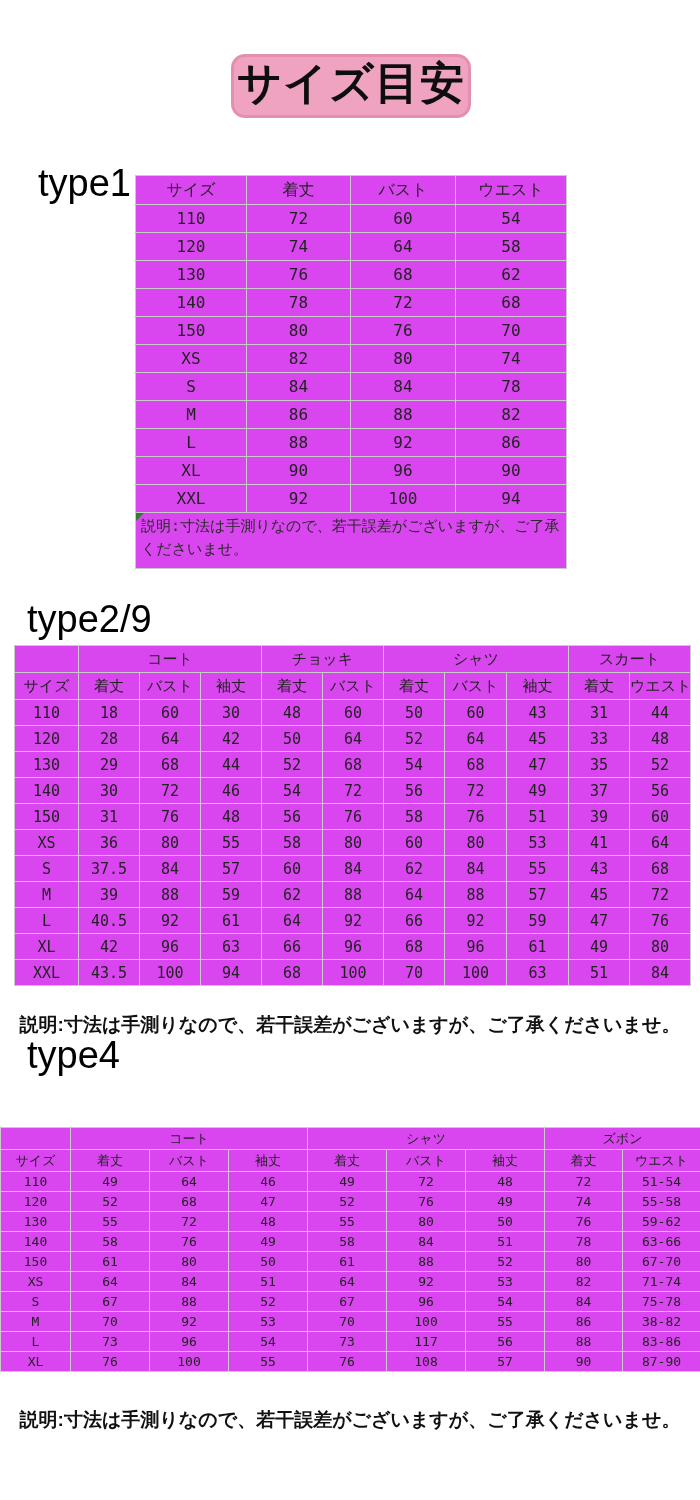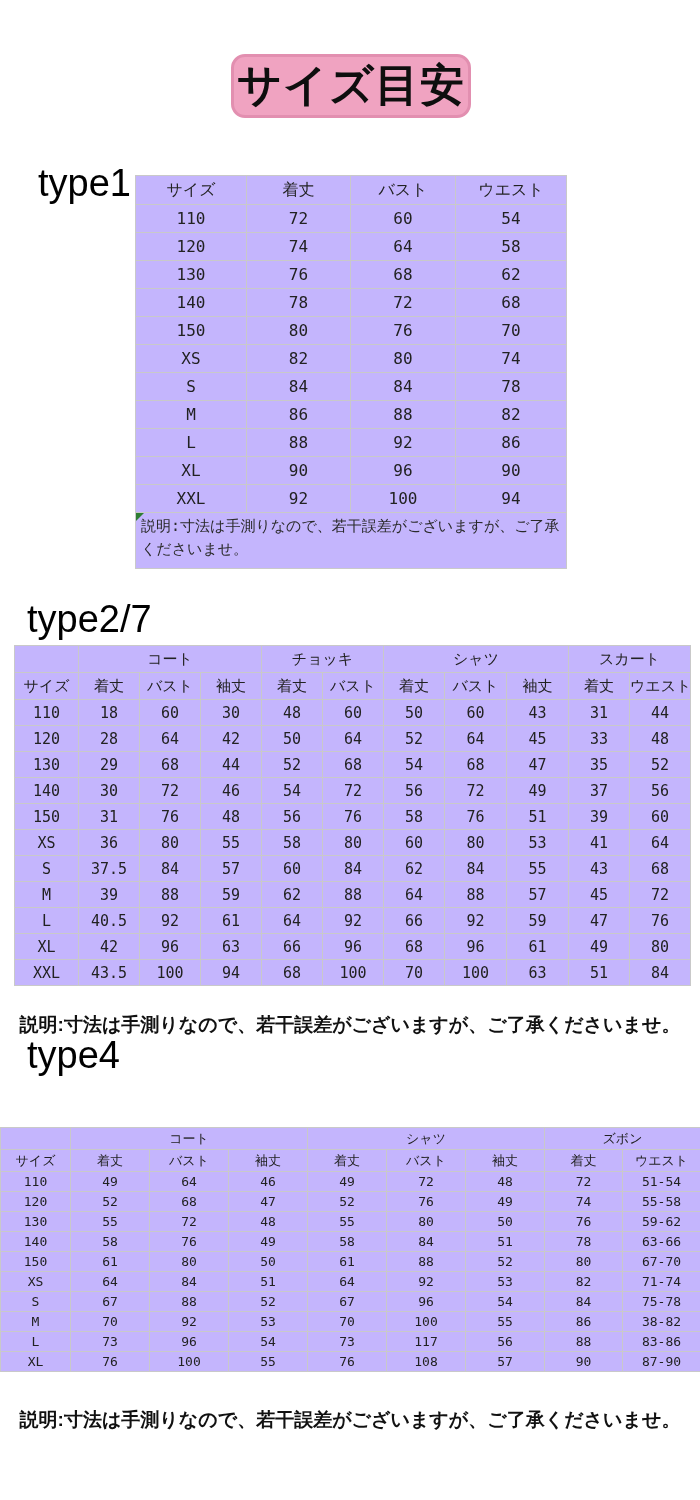--- a/index.html
+++ b/index.html
@@ -8,33 +8,33 @@
     font-family:"Liberation Sans", sans-serif; color:#1a1a1a;
     overflow:hidden;
   }
   .title-box {
     position:absolute; left:231px; top:54px; width:234px; height:58px;
     border:3px solid #e28fb0; background:#f0a3c1; border-radius:14px;
     display:flex; align-items:center; justify-content:center;
   }
   .title-box span {
     font-size:44px; font-weight:bold; color:#0e0e0e; letter-spacing:1px;
-    font-family:Liberation Serif, serif; line-height:1;
+    font-family:Liberation Mono, monospace; line-height:1;
   }
   h2.sec-heading {
     position:absolute; margin:14px; font-weight:normal; font-size:38px; color:#000;
     font-family:"Liberation Sans", sans-serif;
   }
   #h-type1   { left:24px;  top:148px; }
   #h-type23  { left:13px;  top:584px; }
   #h-type4   { left:13px;  top:1020px; }
 
   table {
     position:absolute; border-collapse:collapse; table-layout:fixed;
-    text-align:center; color:#222; background:#c4b5fd;
+    text-align:center; color:#222; background:#d946ef;
   }
   th, td { border:1px solid #c9c9c9; font-weight:normal; padding:0; overflow:hidden; white-space:nowrap; }
 
   
   .t1 { left:135px; top:175px; width:431px;
         font-size:16px; font-family:"DejaVu Sans Mono","Liberation Serif",monospace; }
   .t1 th { height:28px; }
   .t1 td { height:27px; }
   .t1 td.note-cell {
     height:auto; text-align:left; white-space:normal; font-size:15px;
@@ -156,21 +156,21 @@
           <td>92</td>
           <td>100</td>
           <td>94</td>
         </tr>
         <tr>
           <td class="note-cell" colspan="4"><span class="corner"></span><span>説明:寸法は手測りなので、若干誤差がございますが、ご了承くださいませ。</span></td>
         </tr>
       </tbody>
     </table>
 
-  <h2 class="sec-heading" id="h-type23">type2/7</h2>
+  <h2 class="sec-heading" id="h-type23">type2/9</h2>
   <table class="t2">
     <colgroup>
       <col style="width:64px">
         <col style="width:61px">
         <col style="width:61px">
         <col style="width:61px">
       <col style="width:61px">
         <col style="width:61px">
         <col style="width:61px">
         <col style="width:62px">

